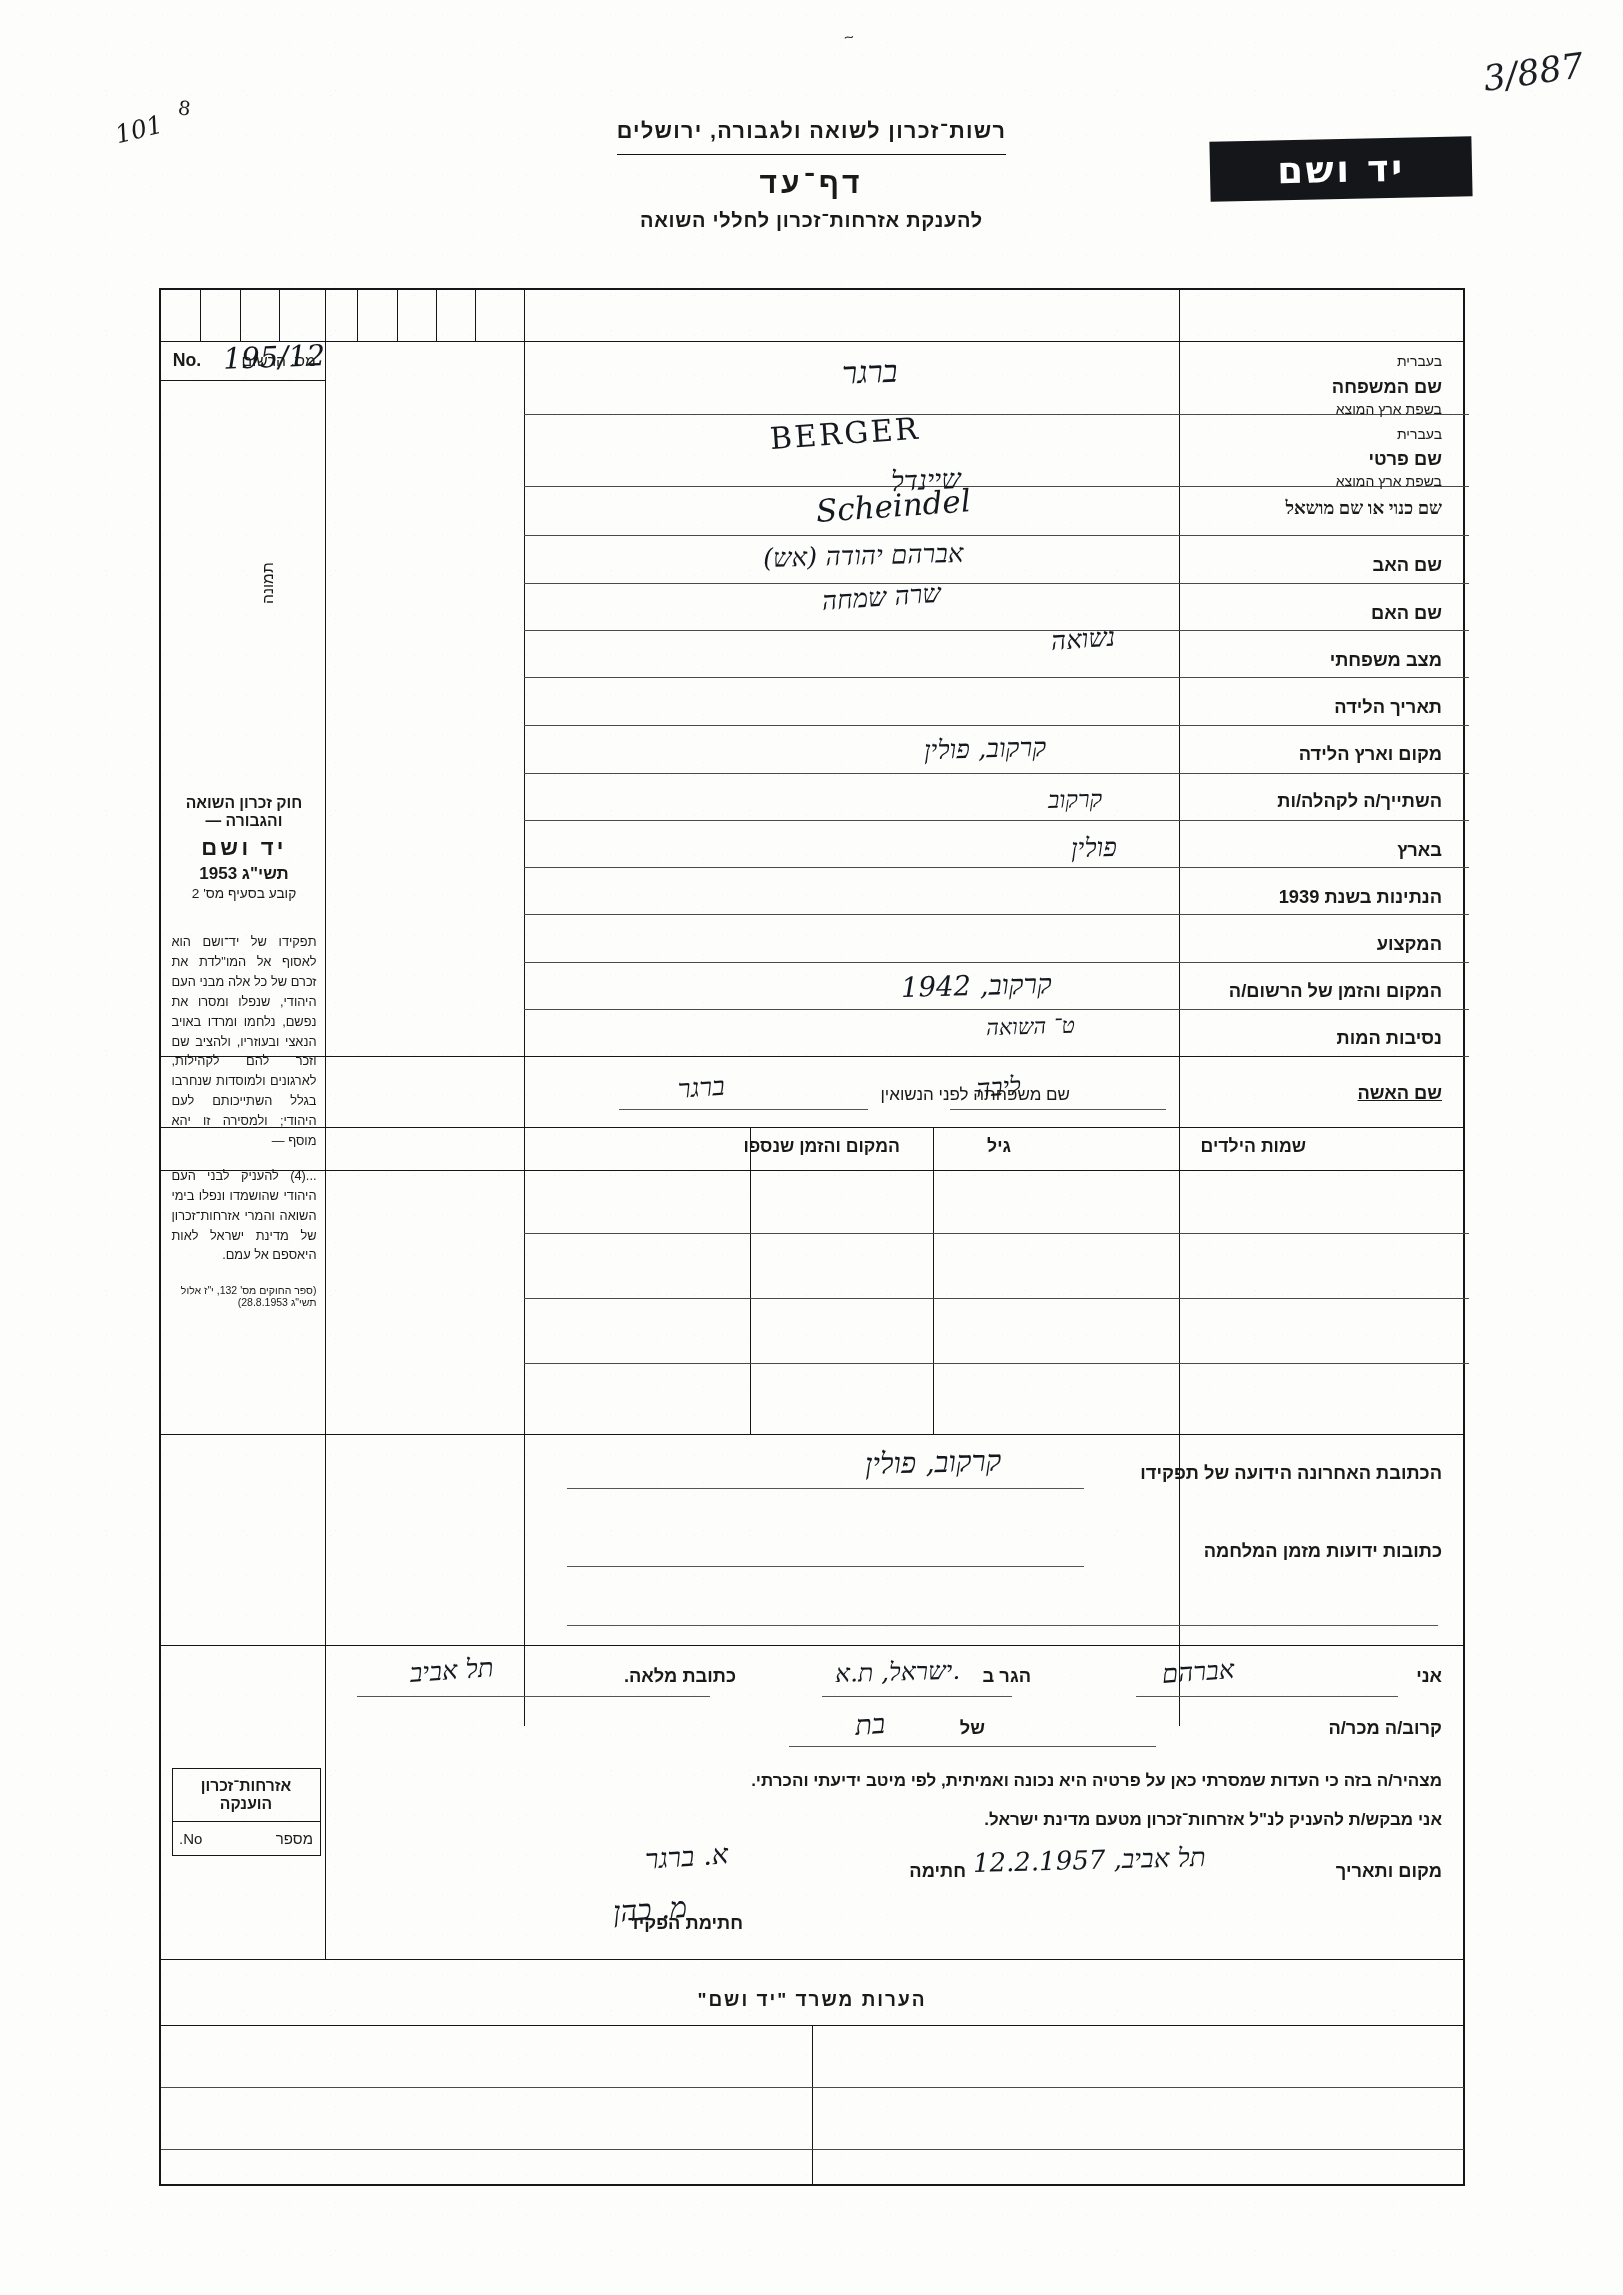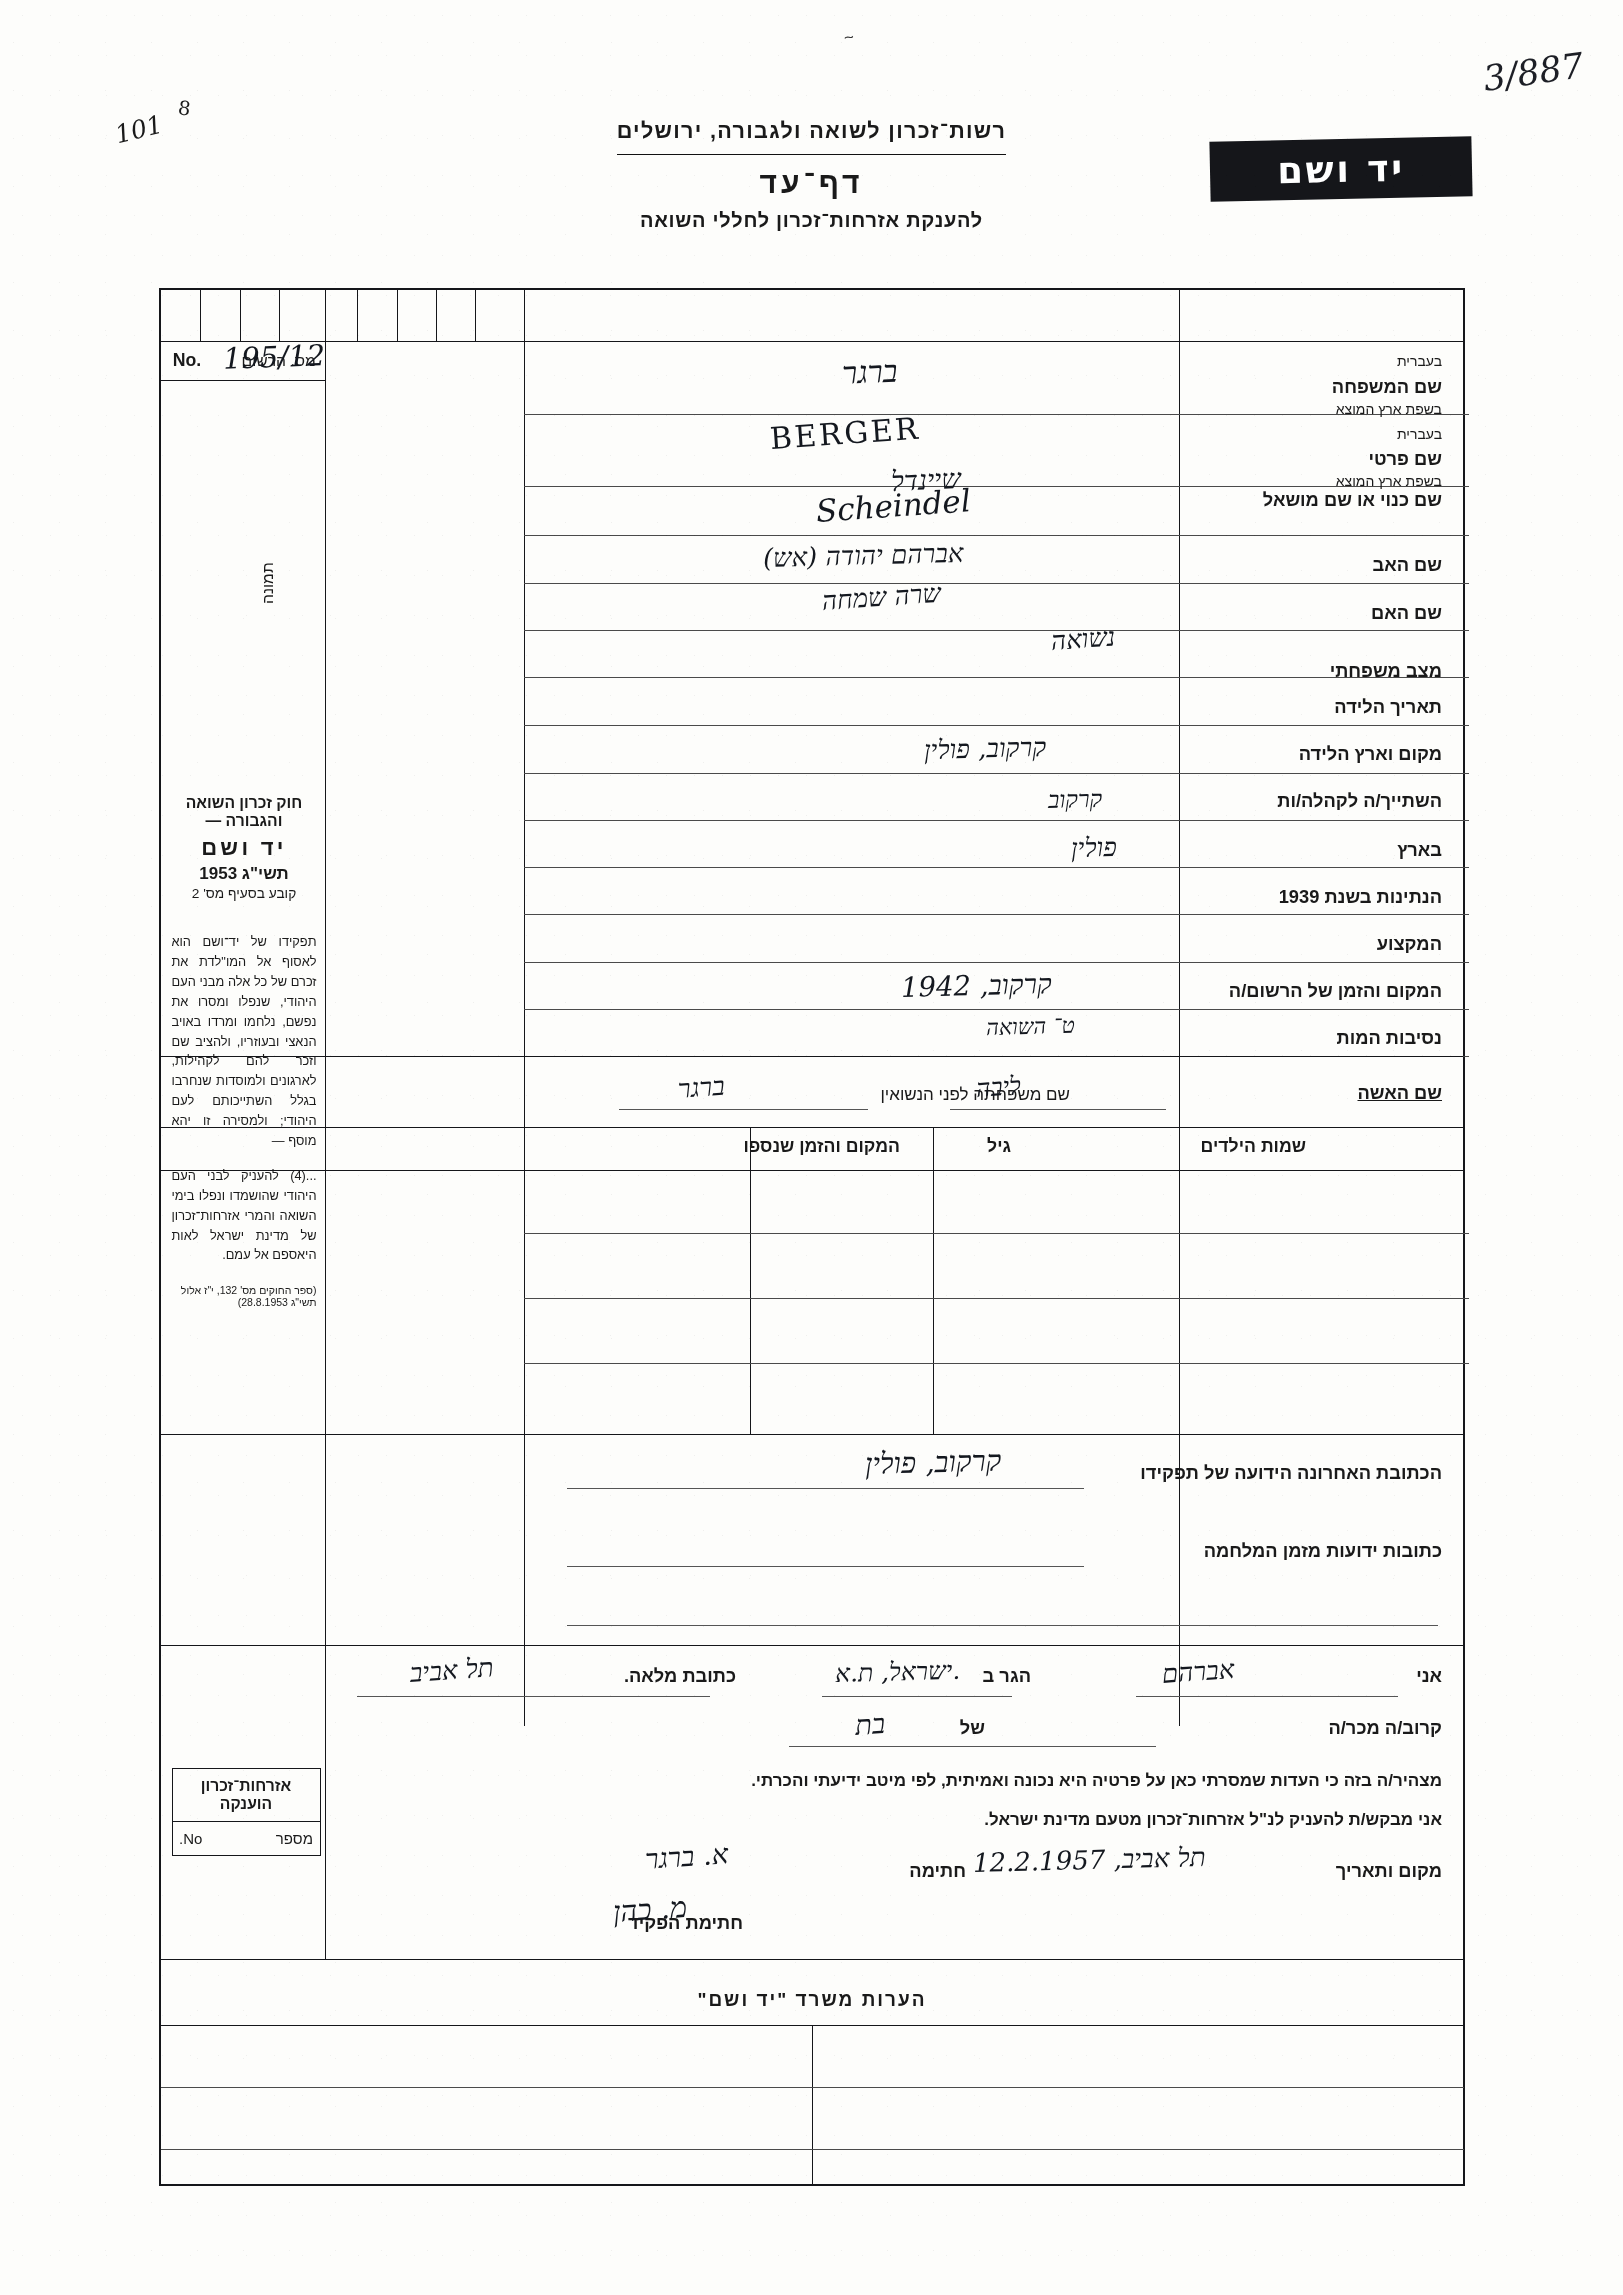--- a/index.html
+++ b/index.html
@@ -367,24 +367,24 @@
     <div class="rowline" style="top:766px; width:945px;"></div>
 
     <div class="lbl-sub" style="top:63px;">בעברית</div>
     <div class="lbl" style="top:86px;">שם המשפחה</div>
     <div class="lbl-sub" style="top:111px;">בשפת ארץ המוצא</div>
 
     <div class="lbl-sub" style="top:136px;">בעברית</div>
     <div class="lbl" style="top:158px;">שם פרטי</div>
     <div class="lbl-sub" style="top:183px;">בשפת ארץ המוצא</div>
 
-    <div class="lbl" style="top:199px;">שם כנוי או שם מושאל</div>
+    <div class="lbl" style="top:208px;font-family:Liberation Serif, serif;">שם כנוי או שם מושאל</div>
     <div class="lbl" style="top:264px;">שם האב</div>
     <div class="lbl" style="top:312px;">שם האם</div>
-    <div class="lbl" style="top:370px;">מצב משפחתי</div>
+    <div class="lbl" style="top:359px;">מצב משפחתי</div>
     <div class="lbl" style="top:406px;">תאריך הלידה</div>
     <div class="lbl" style="top:453px;">מקום וארץ הלידה</div>
     <div class="lbl" style="top:500px;">השתייך/ה לקהלה/ות</div>
     <div class="lbl" style="top:549px;">בארץ</div>
     <div class="lbl" style="top:596px;">הנתינות בשנת 1939</div>
     <div class="lbl" style="top:643px;">המקצוע</div>
     <div class="lbl" style="top:690px;">המקום והזמן של הרשום/ה</div>
     <div class="lbl" style="top:737px;">נסיבות המות</div>
 
     <div class="hw hw-slant" style="position:absolute; left:681px; top:65px; font-size:31px;">ברגר</div>

